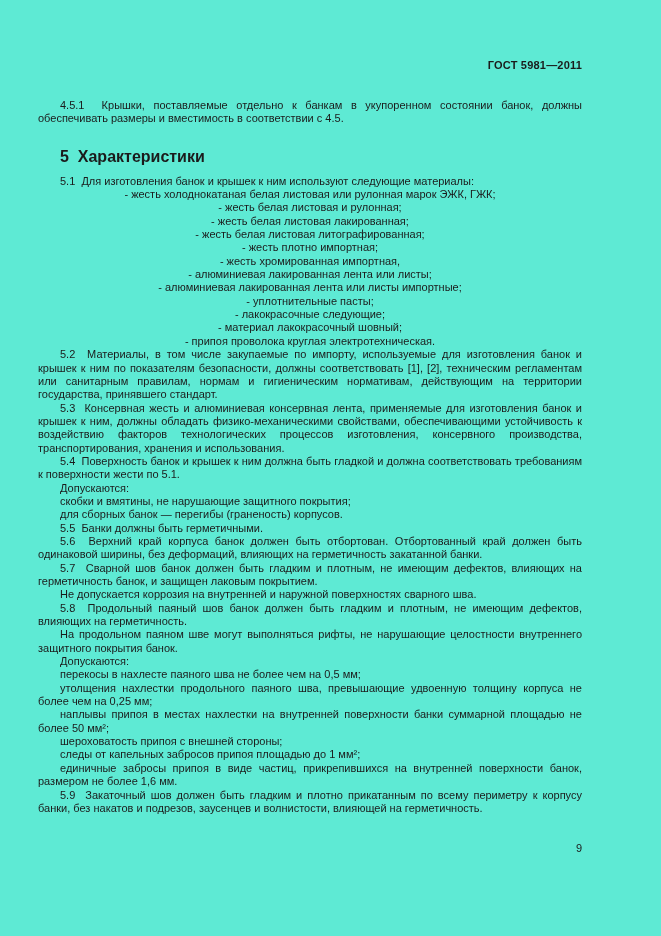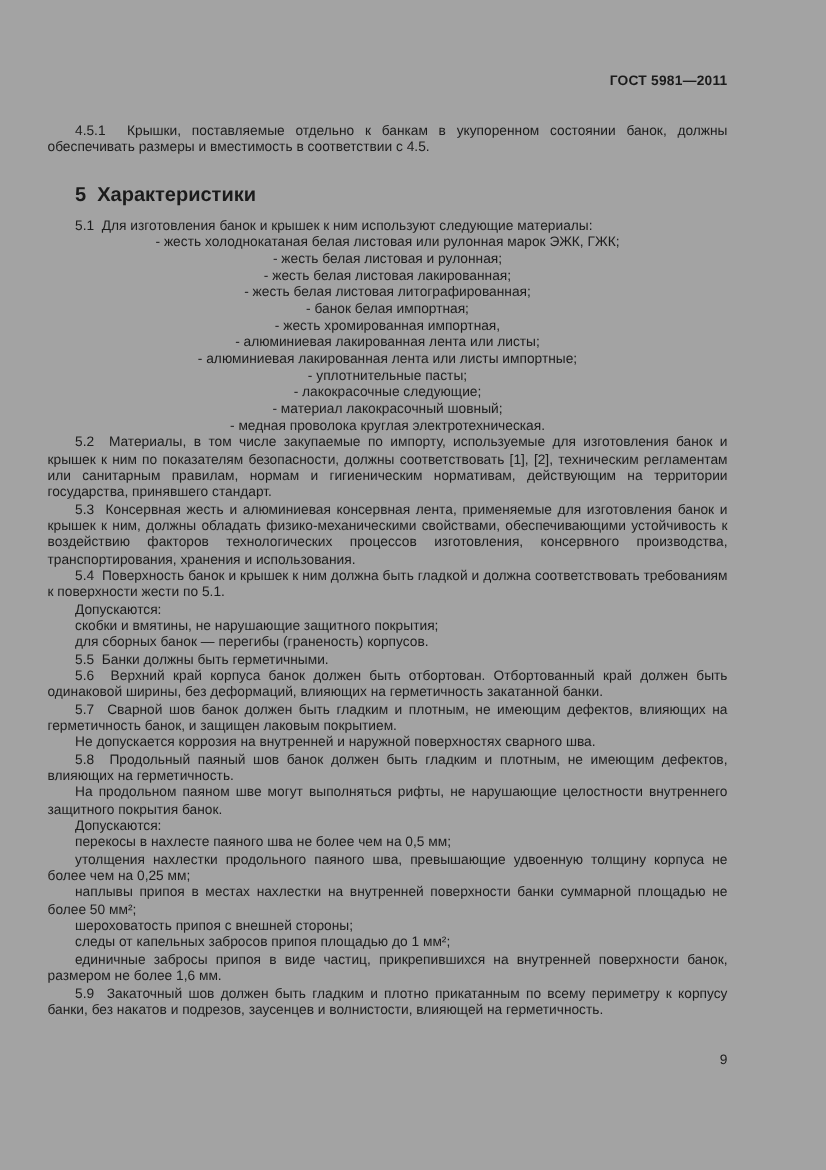--- a/index.html
+++ b/index.html
@@ -4,21 +4,21 @@
 <style>
   html, body {
     margin: 0;
     padding: 0;
     background: #ffffff;
   }
   .page {
     position: relative;
     width: 661px;
     height: 936px;
-    background: #a3a3a3;
+    background: #5eead4;
     font-family: "Liberation Sans", sans-serif;
     color: #1b1b1b;
     overflow: hidden;
   }
   .header {
     position: absolute;
     top: 59px;
     left: 38px;
     right: 79px;
     text-align: right;
@@ -69,28 +69,28 @@
   <div class="header">ГОСТ 5981—2011</div>
 
   <div class="content">
       <p class="block indent">4.5.1&nbsp; Крышки, поставляемые отдельно к банкам в укупоренном состоянии банок, должны обеспечивать размеры и вместимость в соответствии с 4.5.</p>
       <p class="block heading">5&nbsp; Характеристики</p>
       <p class="block indent">5.1&nbsp; Для изготовления банок и крышек к ним используют следующие материалы:</p>
       <p class="block list">- жесть холоднокатаная белая листовая или рулонная марок ЭЖК, ГЖК;</p>
       <p class="block list">- жесть белая листовая и рулонная;</p>
       <p class="block list">- жесть белая листовая лакированная;</p>
       <p class="block list">- жесть белая листовая литографированная;</p>
-      <p class="block list">- банок белая импортная;</p>
+      <p class="block list">- жесть плотно импортная;</p>
       <p class="block list">- жесть хромированная импортная,</p>
       <p class="block list">- алюминиевая лакированная лента или листы;</p>
       <p class="block list">- алюминиевая лакированная лента или листы импортные;</p>
       <p class="block list">- уплотнительные пасты;</p>
       <p class="block list">- лакокрасочные следующие;</p>
       <p class="block list">- материал лакокрасочный шовный;</p>
-      <p class="block list">- медная проволока круглая электротехническая.</p>
+      <p class="block list">- припоя проволока круглая электротехническая.</p>
       <p class="block indent">5.2&nbsp; Материалы, в том числе закупаемые по импорту, используемые для изготовления банок и крышек к ним по показателям безопасности, должны соответствовать [1], [2], техническим регламентам или санитарным правилам, нормам и гигиеническим нормативам, действующим на территории государства, принявшего стандарт.</p>
       <p class="block indent">5.3&nbsp; Консервная жесть и алюминиевая консервная лента, применяемые для изготовления банок и крышек к ним, должны обладать физико-механическими свойствами, обеспечивающими устойчивость к воздействию факторов технологических процессов изготовления, консервного производства, транспортирования, хранения и использования.</p>
       <p class="block indent">5.4&nbsp; Поверхность банок и крышек к ним должна быть гладкой и должна соответствовать требованиям к поверхности жести по 5.1.</p>
       <p class="block indent">Допускаются:</p>
       <p class="block indent">скобки и вмятины, не нарушающие защитного покрытия;</p>
       <p class="block indent">для сборных банок — перегибы (граненость) корпусов.</p>
       <p class="block indent">5.5&nbsp; Банки должны быть герметичными.</p>
       <p class="block indent">5.6&nbsp; Верхний край корпуса банок должен быть отбортован. Отбортованный край должен быть одинаковой ширины, без деформаций, влияющих на герметичность закатанной банки.</p>
       <p class="block indent">5.7&nbsp; Сварной шов банок должен быть гладким и плотным, не имеющим дефектов, влияющих на герметичность банок, и защищен лаковым покрытием.</p>
       <p class="block indent">Не допускается коррозия на внутренней и наружной поверхностях сварного шва.</p>

